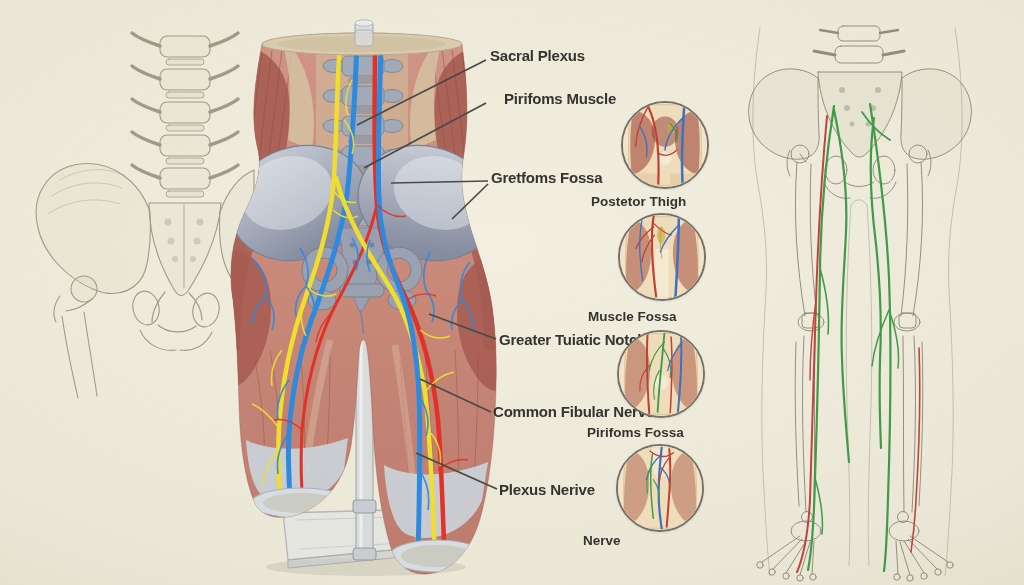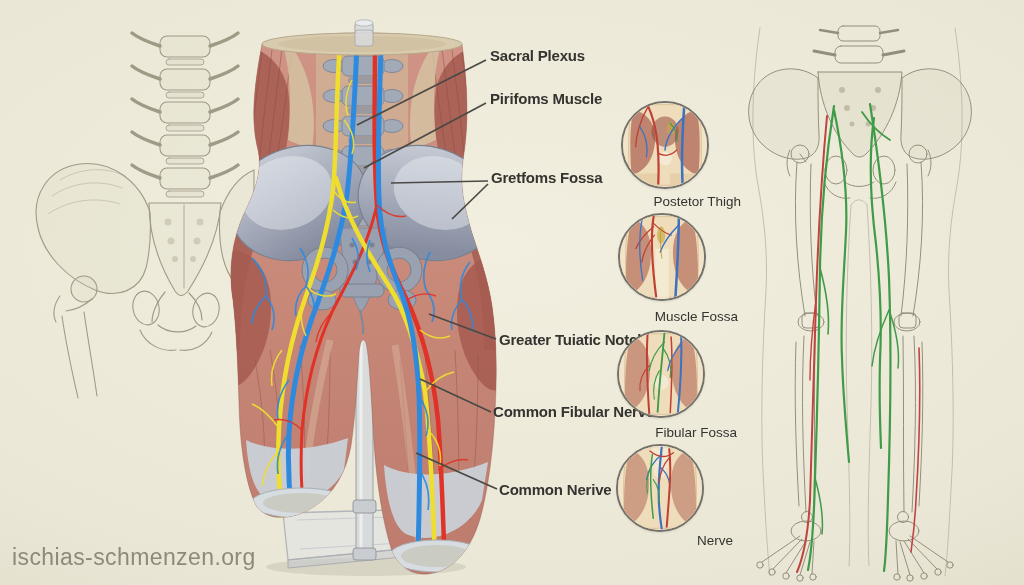--- a/index.html
+++ b/index.html
@@ -19,21 +19,21 @@
     position:absolute;font-size:15px;font-weight:600;color:var(--label-text);
     letter-spacing:-0.2px;white-space:nowrap;line-height:18px;
   }
   .inset-circle{
     position:absolute;width:84px;height:84px;border-radius:50%;
     border:2.5px solid var(--circle-border);overflow:hidden;background:#f2e4c9;
     box-shadow:inset 0 0 8px rgba(120,90,60,.28), 0 1px 2px rgba(100,90,70,.15);
   }
   .inset-circle svg{display:block;width:84px;height:84px;}
   .inset-caption{
-    position:absolute;width:150px;text-align:right;font-size:13.5px;font-weight:400;
+    position:absolute;width:150px;text-align:left;font-size:13.5px;font-weight:700;
     color:var(--label-text);white-space:nowrap;
   }
   .watermark{
     position:absolute;left:12px;top:544px;font-size:23px;font-weight:400;
     color:var(--watermark-color);letter-spacing:0.4px;
   }
   .nerve{stroke:var(--nerve-yellow);fill:none;}
   .vein{stroke:var(--vein-blue);fill:none;}
   .artery{stroke:var(--artery-red);fill:none;}
   .gnerve{stroke:var(--nerve-green);fill:none;}
@@ -301,25 +301,25 @@
     <line x1="486" y1="103" x2="364" y2="168"></line>
     <line x1="488" y1="181" x2="391" y2="183"></line>
     <line x1="488" y1="184" x2="452" y2="219"></line>
     <line x1="496" y1="339" x2="429" y2="314"></line>
     <line x1="491" y1="412" x2="420" y2="379"></line>
     <line x1="497" y1="489" x2="416" y2="453"></line>
   </g>
 </svg>
 
   <div class="label" style="left:490px;top:47px">Sacral Plexus</div>
-  <div class="label" style="left:490px;top:90px">Pirifoms Muscle</div>
+  <div class="label" style="left:504px;top:90px">Pirifoms Muscle</div>
   <div class="label" style="left:491px;top:169px">Gretfoms Fossa</div>
   <div class="label" style="left:499px;top:331px">Greater Tuiatic Notch</div>
   <div class="label" style="left:493px;top:403px">Common Fibular Nerve</div>
-  <div class="label" style="left:499px;top:481px">Common Nerive</div>
+  <div class="label" style="left:499px;top:481px">Plexus Nerive</div>
 
   <div class="inset-circle" style="left:621px;top:101px">
     <svg viewBox="0 0 100 100">
       <rect width="100" height="100" fill="#f2e4c9"></rect>
       <path d="M10,2 H90 C94,30 94,60 92,98 H8 C6,60 6,30 10,2 Z" fill="#eedcba" stroke="#d8bd94"></path>
       <path d="M12,8 C30,12 40,26 38,48 C36,66 28,78 16,84 L10,84 C8,56 8,30 12,8 Z" fill="rgba(158,74,62,0.6)"></path>
       <path d="M88,8 C70,12 60,26 62,48 C64,66 72,78 84,84 L90,84 C92,56 92,30 88,8 Z" fill="rgba(158,74,62,0.6)"></path>
       <ellipse cx="50" cy="34" rx="16" ry="18" fill="rgba(140,62,52,0.5)"></ellipse>
       <ellipse cx="57" cy="30" rx="5" ry="8" fill="rgba(200,170,60,0.55)"></ellipse>
       <circle cx="50" cy="66" r="8" fill="#f4ead4"></circle>
@@ -382,18 +382,17 @@
       <path class="i-red" stroke-width="2.4" d="M61,4 C64,28 61,58 58,96"></path>
       <path class="i-red" stroke-width="1.4" d="M61,14 C54,22 50,32 49,44"></path>
       <path class="i-red" stroke-width="1.6" d="M38,6 C48,14 58,14 66,8"></path>
       <path class="i-green" stroke-width="1.8" d="M41,10 C37,34 39,60 42,86"></path>
       <path class="i-green" stroke-width="1.3" d="M41,22 C35,32 33,44 35,56 M42,40 C48,48 50,58 48,68"></path>
     </svg>
   </div>
 
   <div class="inset-caption" style="left:591px;top:194px">Postetor Thigh</div>
   <div class="inset-caption" style="left:588px;top:309px">Muscle Fossa</div>
-  <div class="inset-caption" style="left:587px;top:425px">Fibular Fossa</div>
+  <div class="inset-caption" style="left:587px;top:425px">Pirifoms Fossa</div>
   <div class="inset-caption" style="left:583px;top:533px">Nerve</div>
 
-  <div class="watermark">ischias-schmenzen.org</div>
 
 </div>
 
 </body></html>

